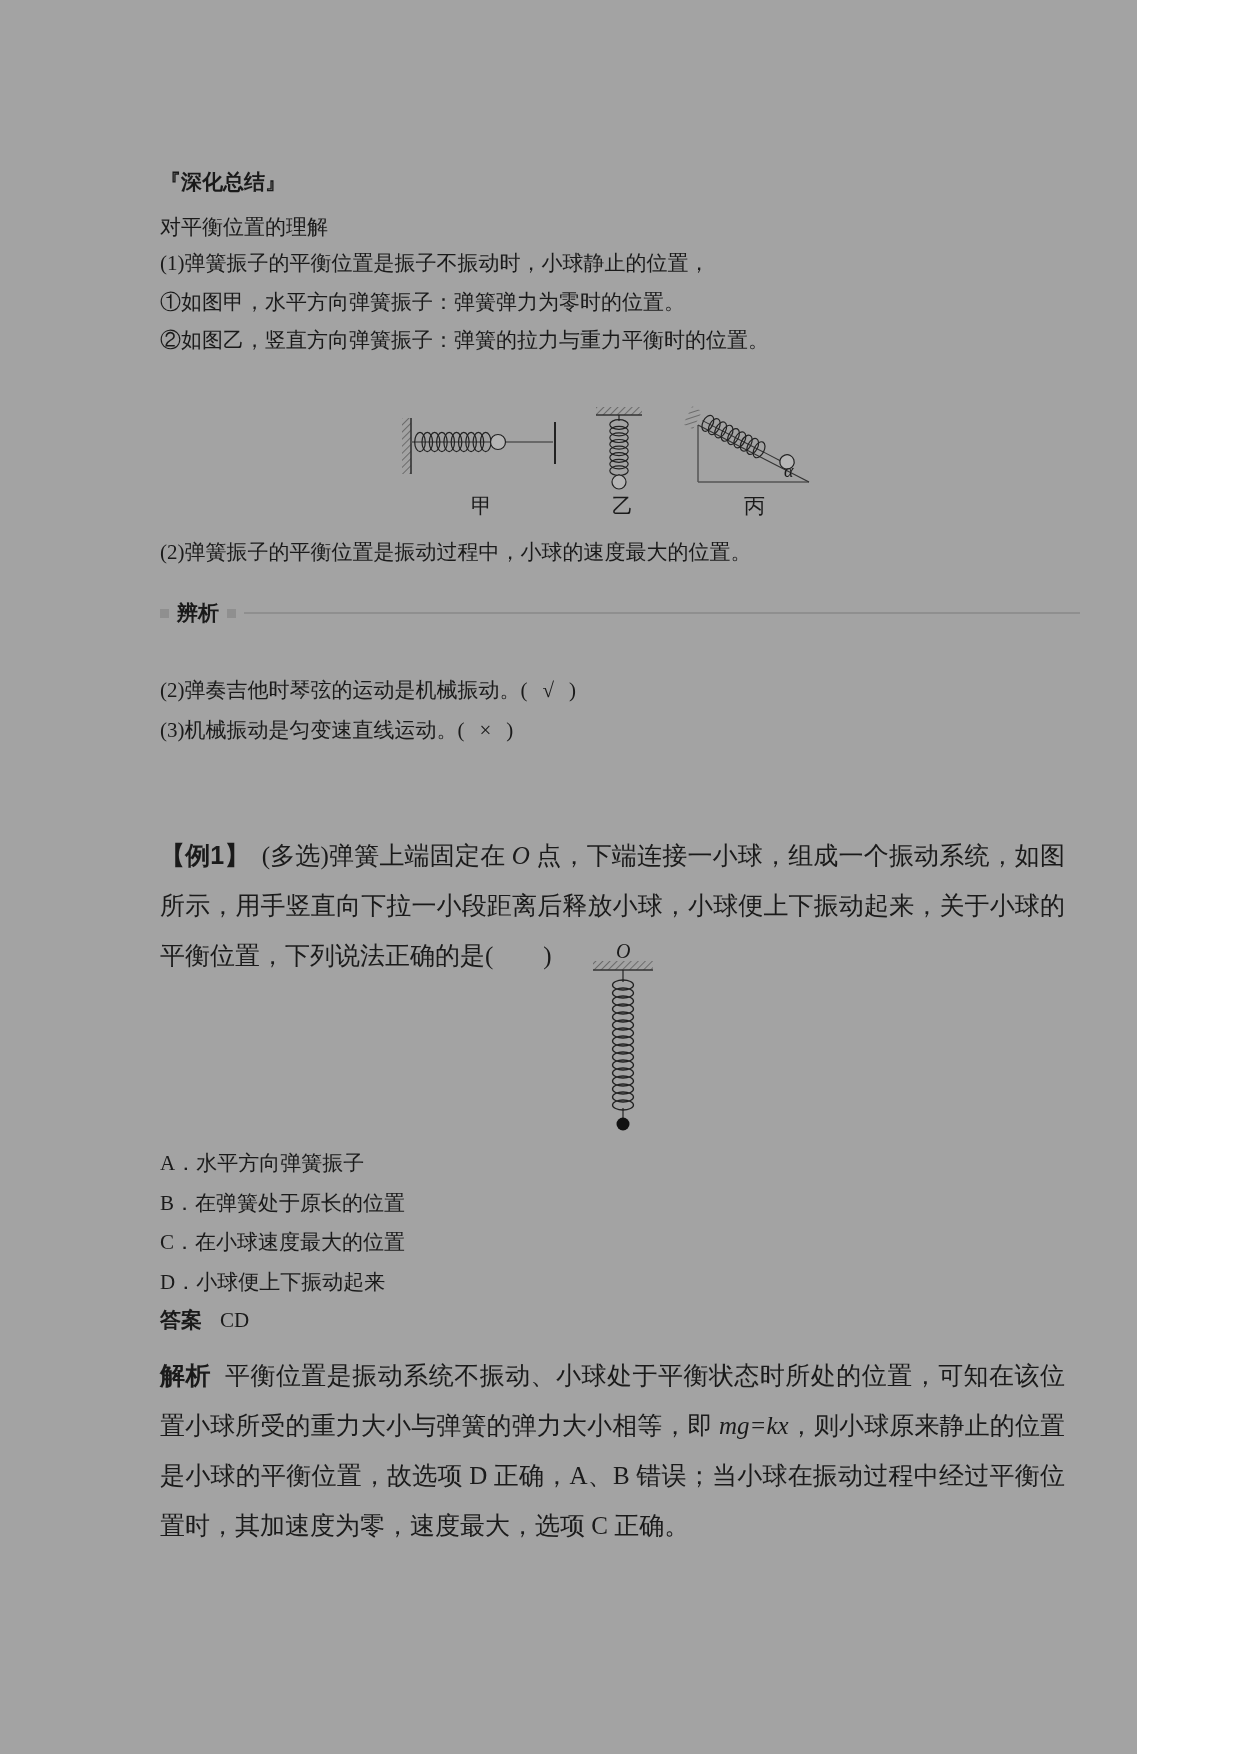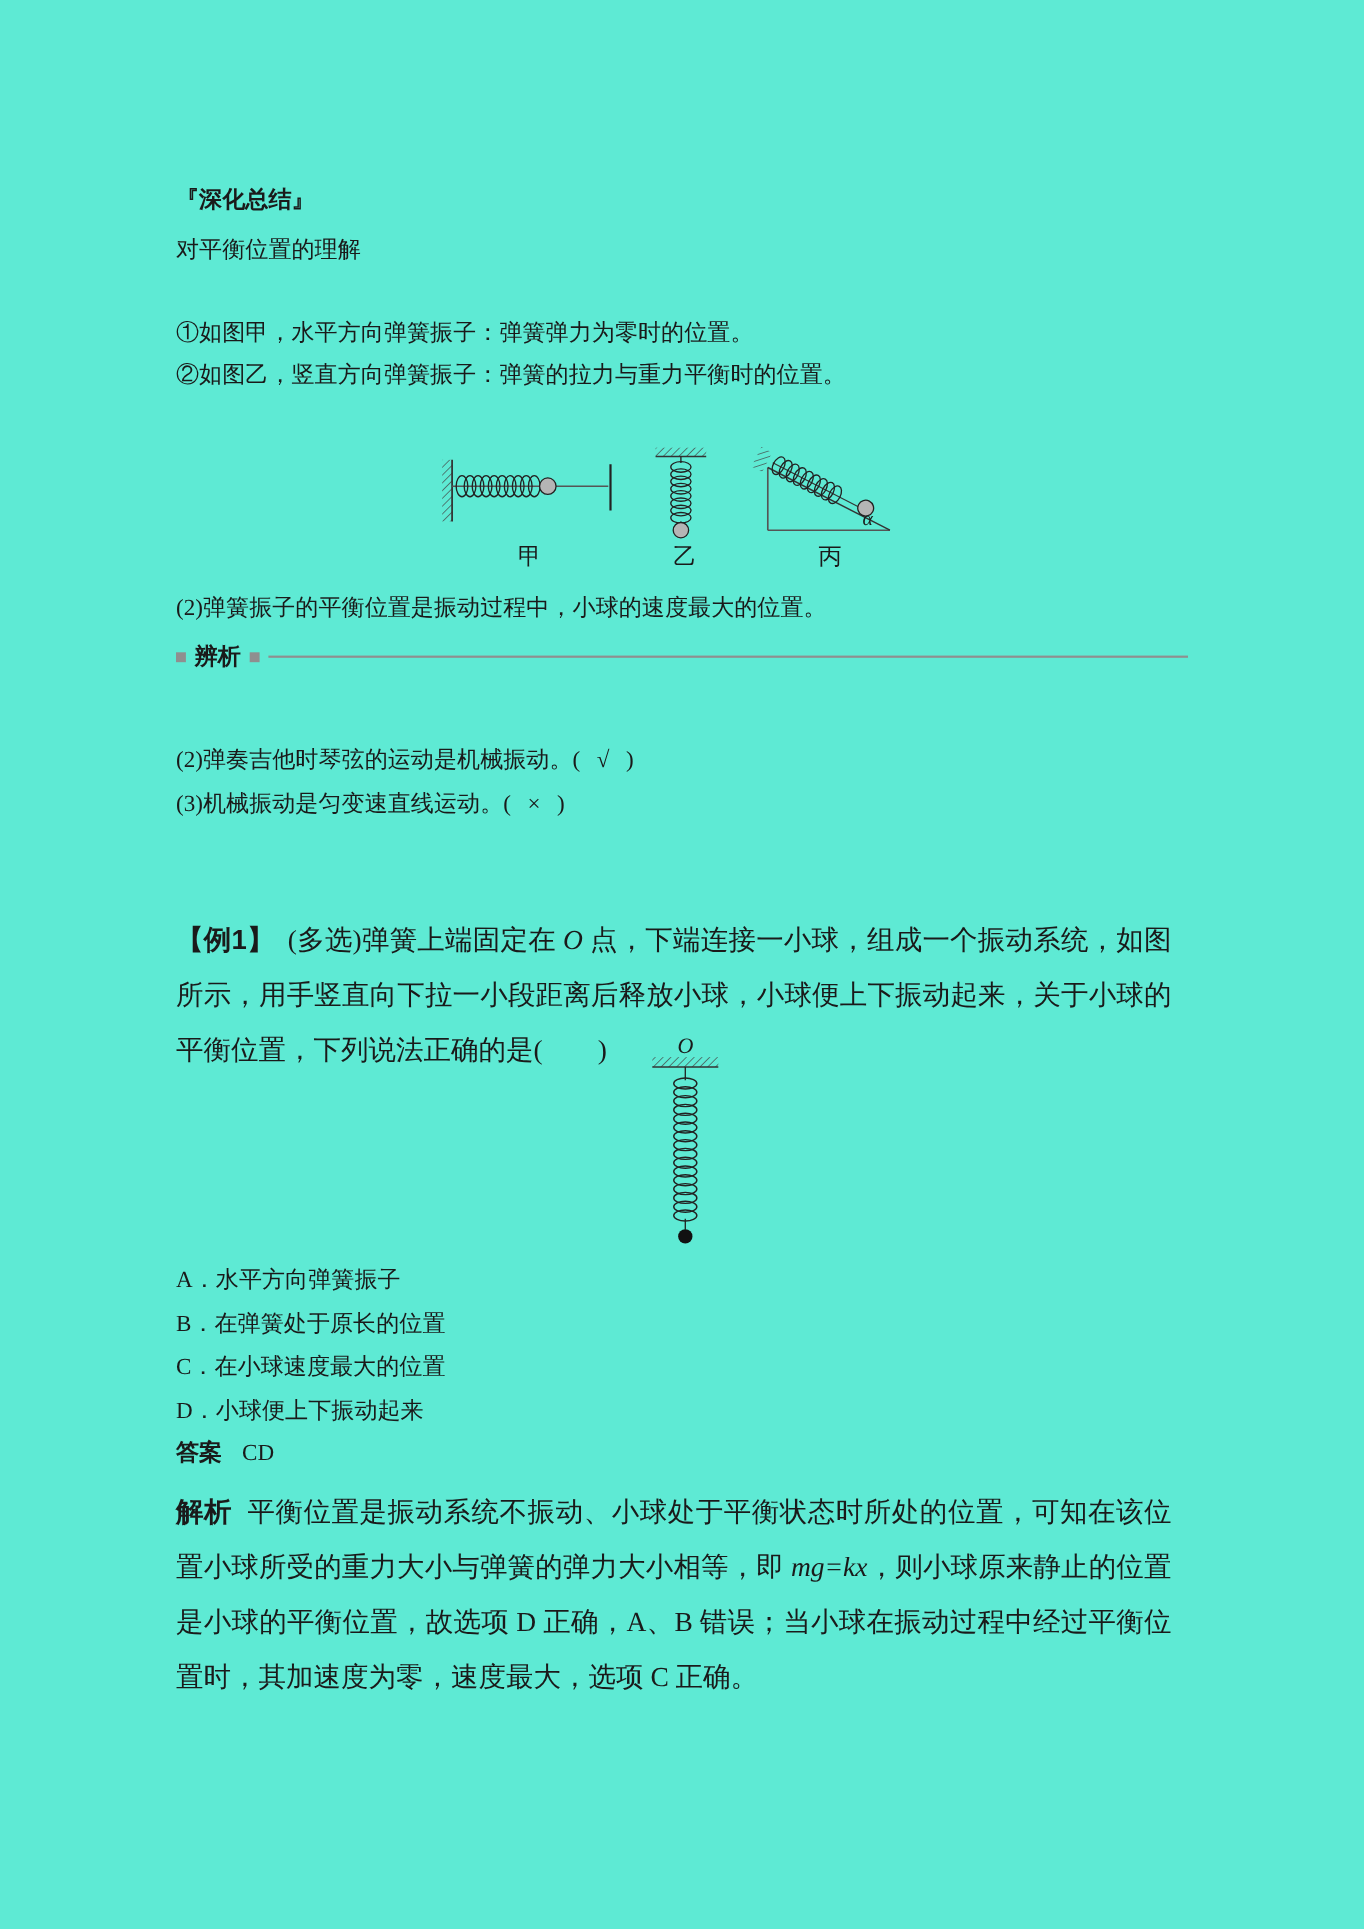--- a/index.html
+++ b/index.html
@@ -1,37 +1,38 @@
 <!DOCTYPE html>
 <html><head>
 <meta charset="utf-8">
 <style>
   html,body { margin:0; padding:0; background:#ffffff; }
-  .page { position:relative; width:1240px; height:1754px; background:#5eead4; overflow:hidden;
+  .page { position:relative; width:1137px; height:1754px; background:#a3a3a3; overflow:hidden;
           color:#1a1a1a; font-family:"Liberation Serif","DejaVu Serif",serif; }
   .t   { position:absolute; font-size:21px; line-height:1.15; white-space:nowrap; }
   .hd  { font-family:"Liberation Sans","DejaVu Sans",sans-serif; font-weight:bold; }
   .it  { font-style:italic; font-family:"Liberation Serif","DejaVu Serif",serif; }
   .para{ position:absolute; left:160px; width:905px; font-size:25px; line-height:50px;
          text-align:justify; text-align-last:left; }
   .mk  { display:inline-block; padding:0 15px; }
   .bx  { position:absolute; display:flex; align-items:center; width:920px; }
   .sq  { width:9px; height:9px; background:#8f8f8f; display:inline-block; flex:0 0 auto; }
-  .bxt { font-size:21px; margin:0 8px; }
+  .bxt { font-size:21px; margin:16px 8px; }
   .rule{ flex:1 1 auto; height:2px; background:#8f8f8f; margin-left:8px; }
   .figlabel { font-size:21px; }
   svg  { position:absolute; }
 </style>
 </head>
 <body>
 
 <div class="page">
 
   <div class="t hd" style="left:160px;top:170px;font-size:21px">『深化总结』</div>
   <div class="t" style="left:160px;top:215px">对平衡位置的理解</div>
+  <div class="t" style="left:160px;top:251px">(1)弹簧振子的平衡位置是振子不振动时，小球静止的位置，</div>
   <div class="t" style="left:160px;top:290px">①如图甲，水平方向弹簧振子：弹簧弹力为零时的位置。</div>
   <div class="t" style="left:160px;top:328px">②如图乙，竖直方向弹簧振子：弹簧的拉力与重力平衡时的位置。</div>
 
   <svg style="left:393px;top:398px" width="432" height="96" viewBox="0 0 432 96">
     <defs>
       <pattern id="hA" patternUnits="userSpaceOnUse" width="5" height="5" patternTransform="rotate(45)">
         <line x1="0" y1="0" x2="0" y2="5" stroke="#444" stroke-width="1.2"></line>
       </pattern>
     </defs>
 

